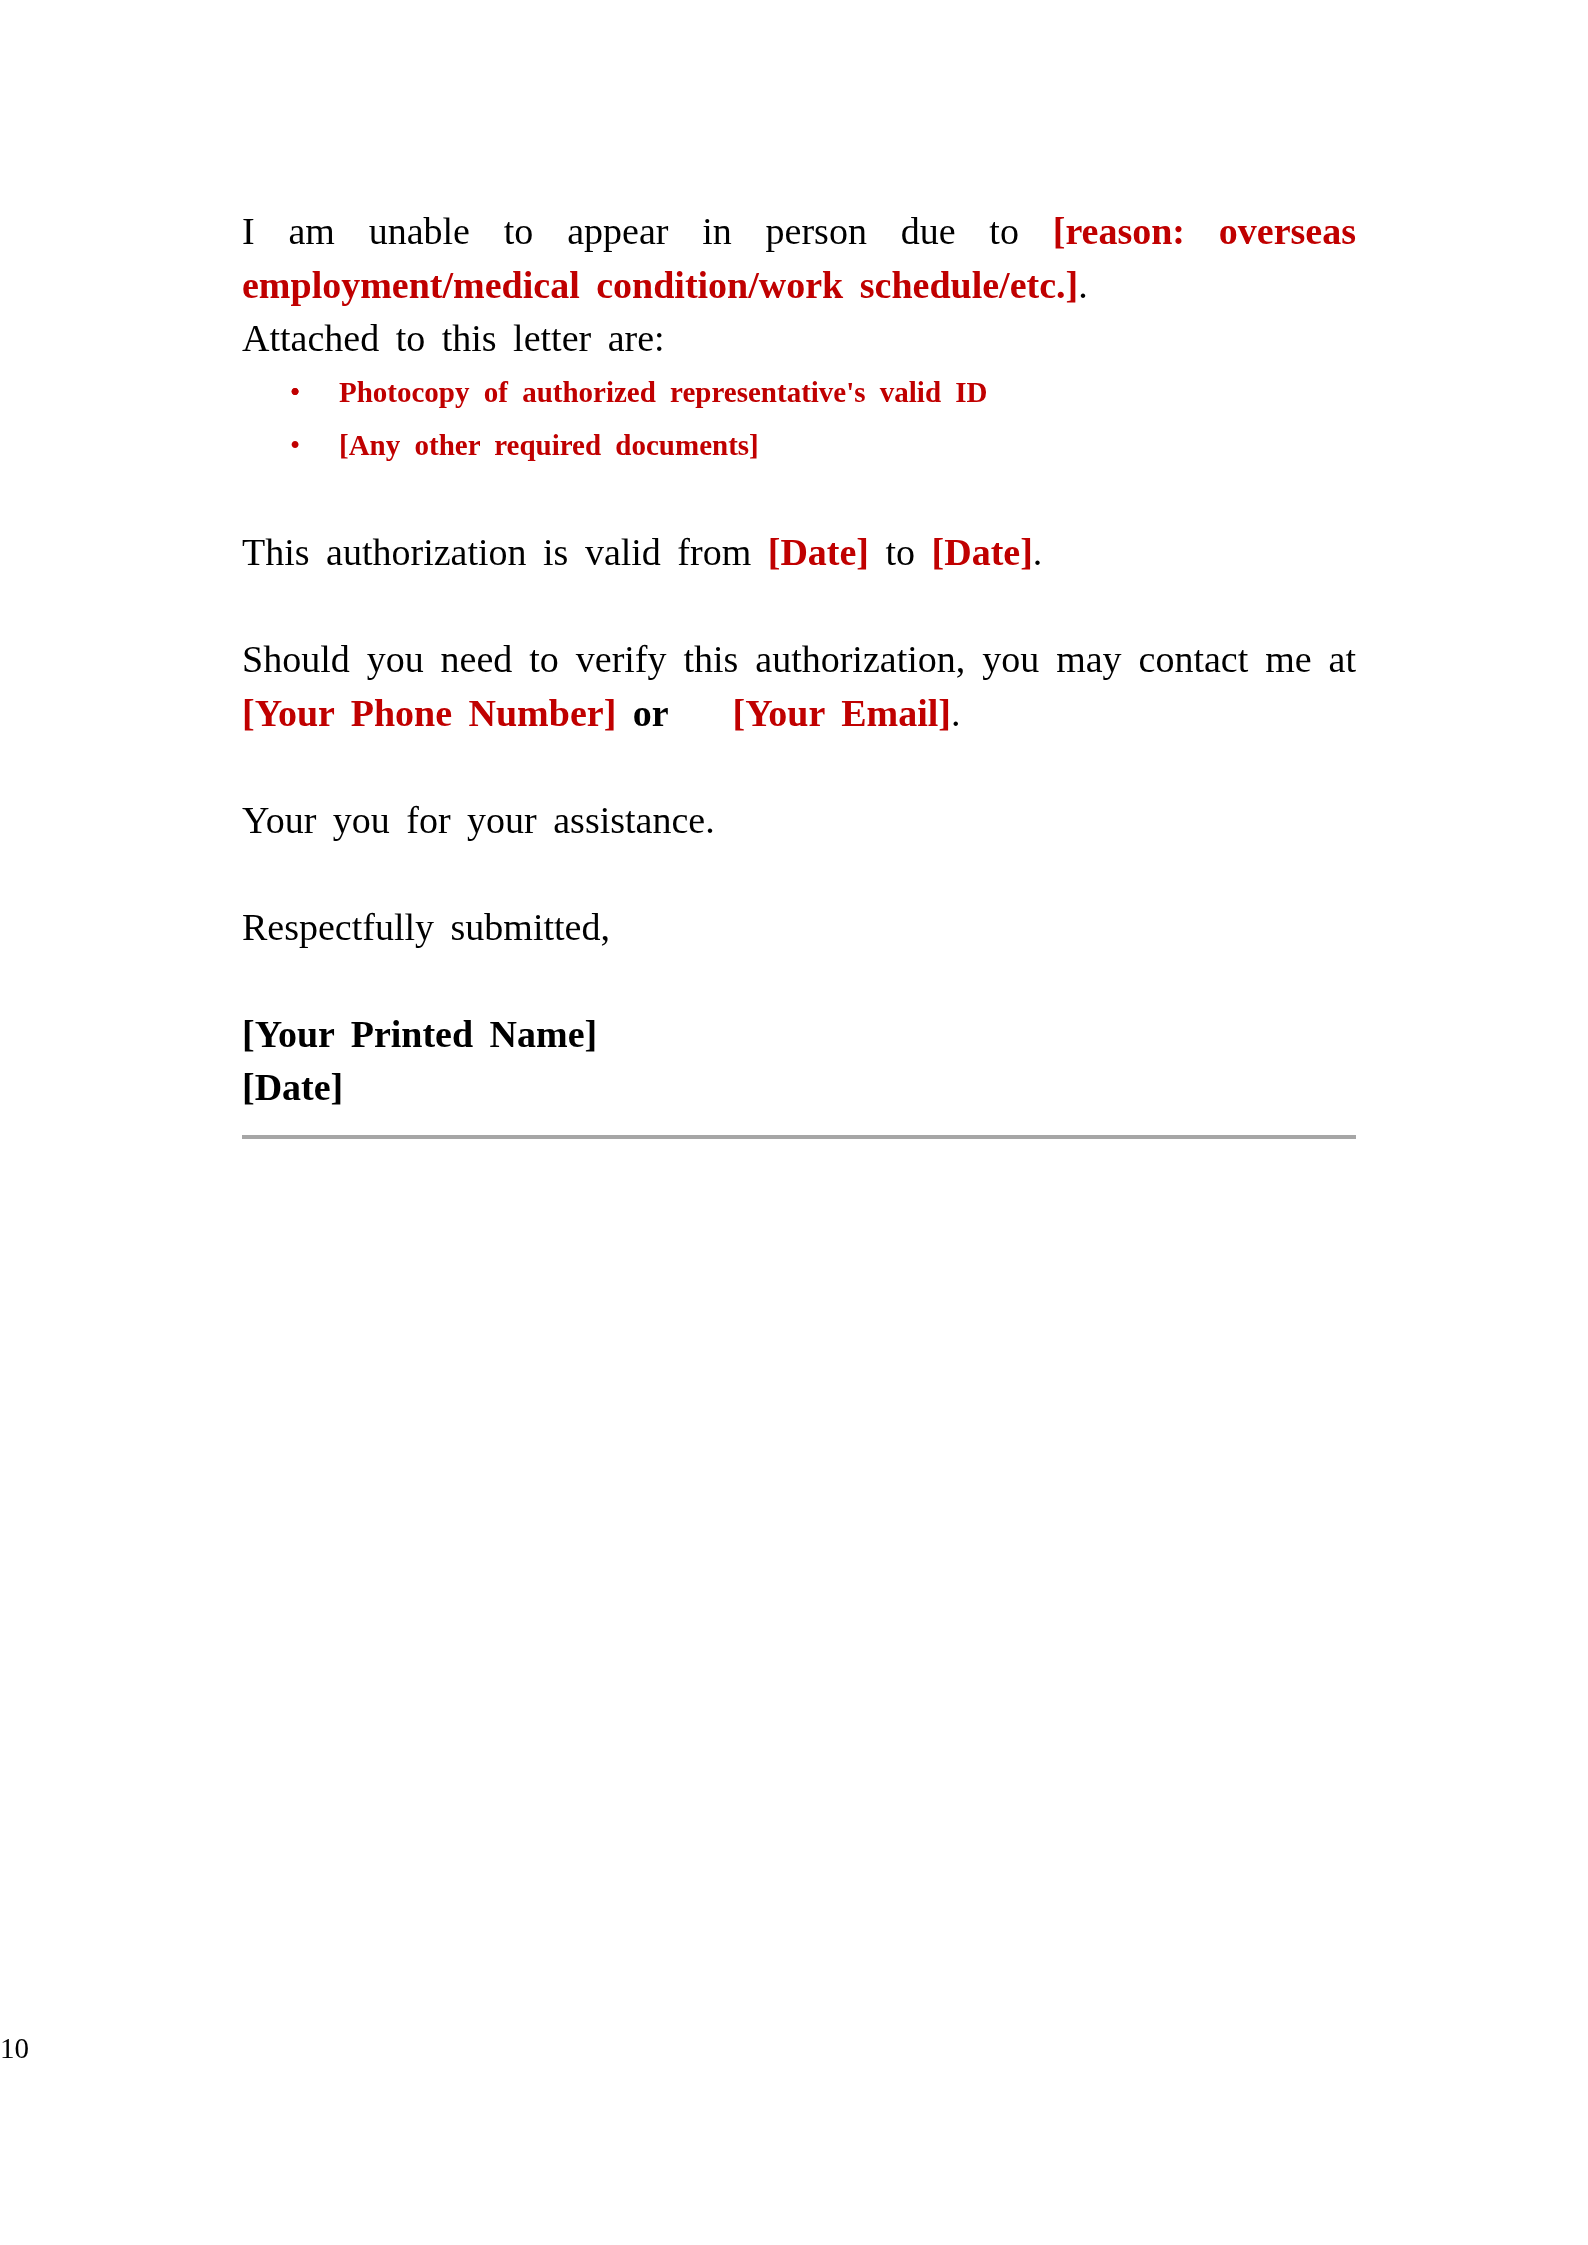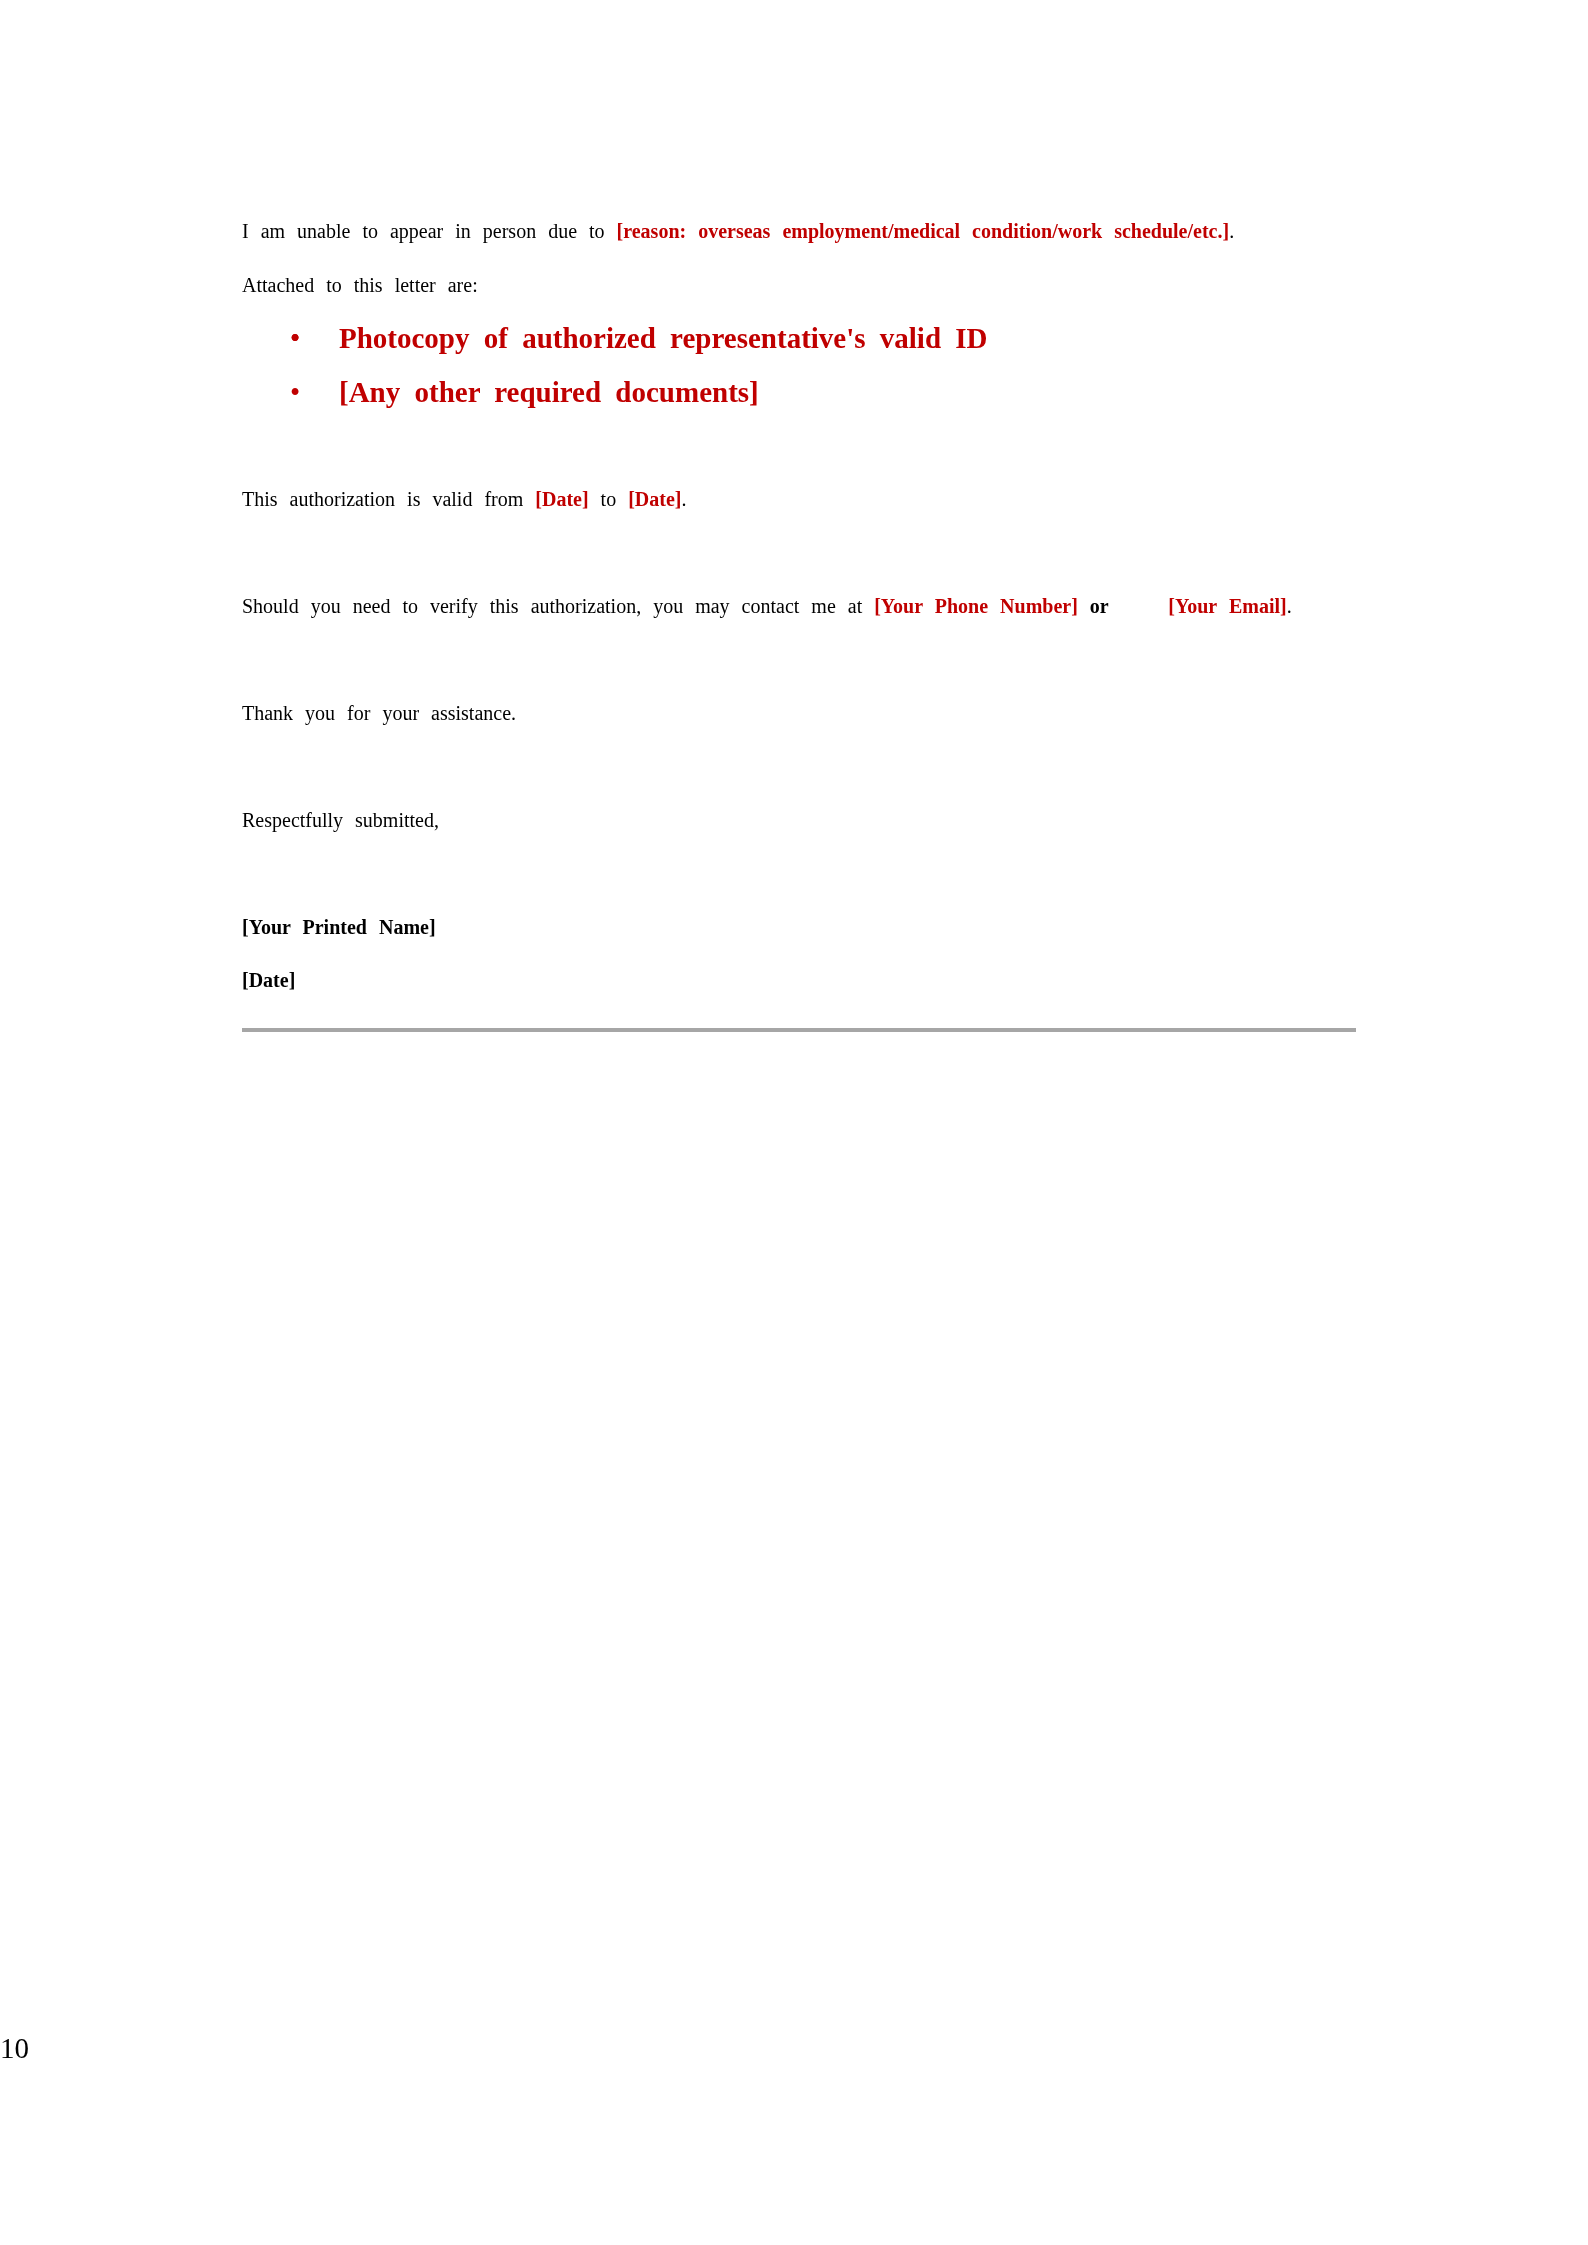--- a/index.html
+++ b/index.html
@@ -1,19 +1,19 @@
 <!DOCTYPE html>
 <html><head>
 <meta charset="utf-8">
 <style>
   html, body { margin: 0; padding: 0; background: #ffffff; }
   body { width: 1588px; height: 2245px; position: relative; overflow: hidden;
          font-family: "Liberation Serif", "DejaVu Serif", serif; color: #000; }
   .page { position: absolute; left: 242px; top: 205px; width: 1114px; }
-  .p { font-size: 20px; line-height: 53.5px; word-spacing: 7px; margin: 0; }
+  .p { font-size: 38px; line-height: 53.5px; word-spacing: 7px; margin: 0; }
   .just { text-align: justify; text-align-last: left; }
   .red { color: #c00000; font-weight: bold; }
   .b { font-weight: bold; }
   .gap { height: 53.5px; }
   ul.attach { list-style: none; margin: 0; padding: 0 0 0 48px; }
   ul.attach li { position: relative; padding-left: 49px; font-size: 29px; line-height: 53.5px;
                  word-spacing: 7px; color: #c00000; font-weight: bold; }
   ul.attach li .bullet { position: absolute; left: 0; top: 0; color: #c00000; font-weight: normal; }
   .rule { height: 4px; background: #a6a6a6; margin-top: 20px; width: 1114px; }
   .pagenum { position: absolute; top: 2032px; left: 0; width: 1588px; text-align: left;
@@ -37,21 +37,21 @@
   <div class="gap"></div>
 
   <p class="p"><span>This authorization is valid from </span><span class="red">[Date]</span><span> to </span><span class="red">[Date]</span><span>.</span></p>
 
   <div class="gap"></div>
 
   <p class="p just" style="word-break: break-all;"><span style="word-break: normal; margin-top: 11px;">Should you need to verify this authorization, you may contact me at </span><span class="red">[Your Phone Number]</span><span style="word-break: normal; font-weight: bold;"> or </span><span class="red" style="word-break: normal; margin-left: 48px;">[Your Email]</span><span>.</span></p>
 
   <div class="gap"></div>
 
-  <p class="p">Thank you for your assistance.</p>
+  <p class="p">Your you for your assistance.</p>
 
   <div class="gap"></div>
 
   <p class="p">Respectfully submitted,</p>
 
   <div class="gap"></div>
 
   <p class="p b">[Your Printed Name]</p>
   <p class="p b">[Date]</p>
 

